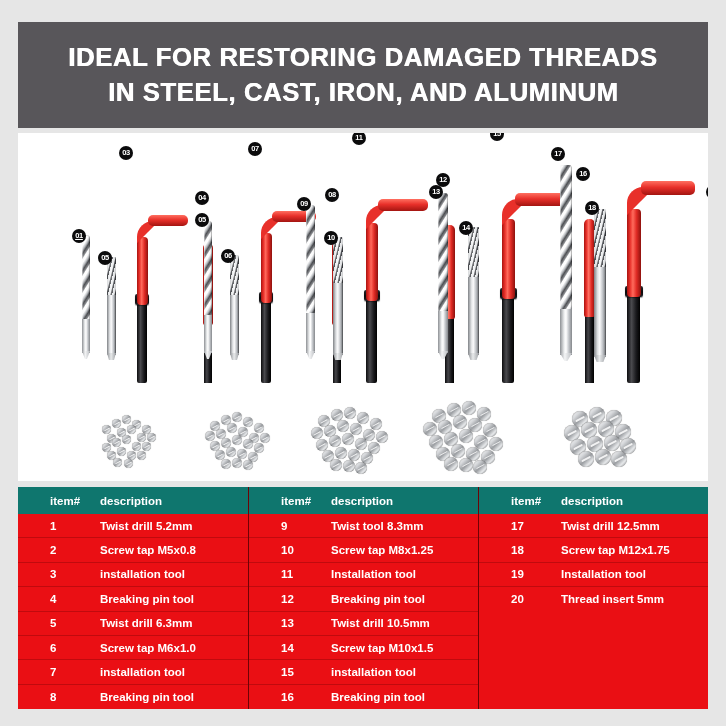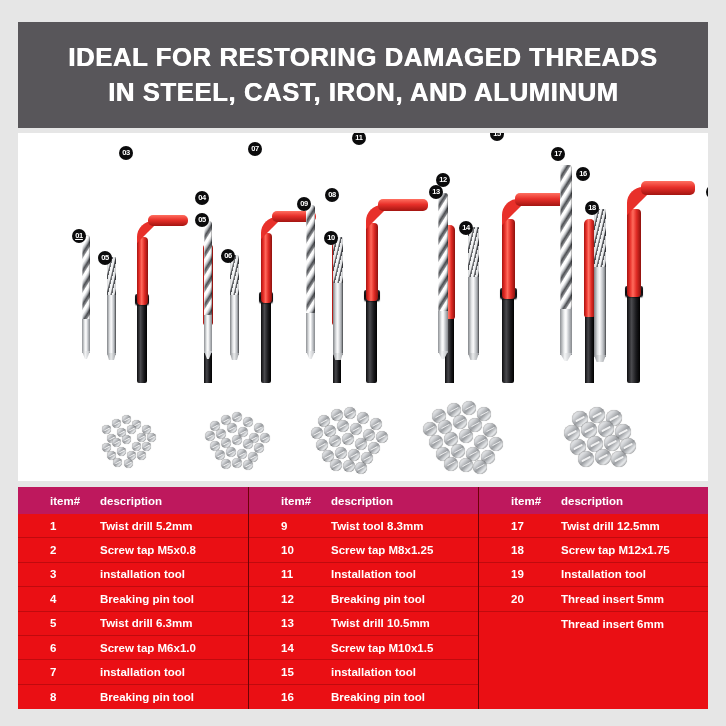--- a/index.html
+++ b/index.html
@@ -250,21 +250,21 @@
   .table-col {
     position: relative;
     box-sizing: border-box;
   }
   .table-col.col-0 { width: 230px; }
   .table-col.col-1 { width: 230px; border-left: 1px solid #6e0205; }
   .table-col.col-2 { width: 230px; border-left: 1px solid #6e0205; }
 
   .thead {
     height: 27px;
-    background: #be185d;
+    background: #0f766e;
     display: flex;
     align-items: center;
     box-sizing: border-box;
   }
   .th {
     color: #ffffff;
     font-family: "Liberation Sans", sans-serif;
     font-size: 11.5px;
     font-weight: bold;
   }
@@ -657,21 +657,17 @@
         <div class="td td-desc">Screw tap M12x1.75</div>
       </div>
       <div class="trow">
         <div class="td td-item">19</div>
         <div class="td td-desc">Installation tool</div>
       </div>
       <div class="trow">
         <div class="td td-item">20</div>
         <div class="td td-desc">Thread insert 5mm</div>
       </div>
-      <div class="trow">
-        <div class="td td-item"></div>
-        <div class="td td-desc">Thread insert 6mm</div>
-      </div>
     </div>
 
   </div>
 
 </div>
 
 </body></html>

